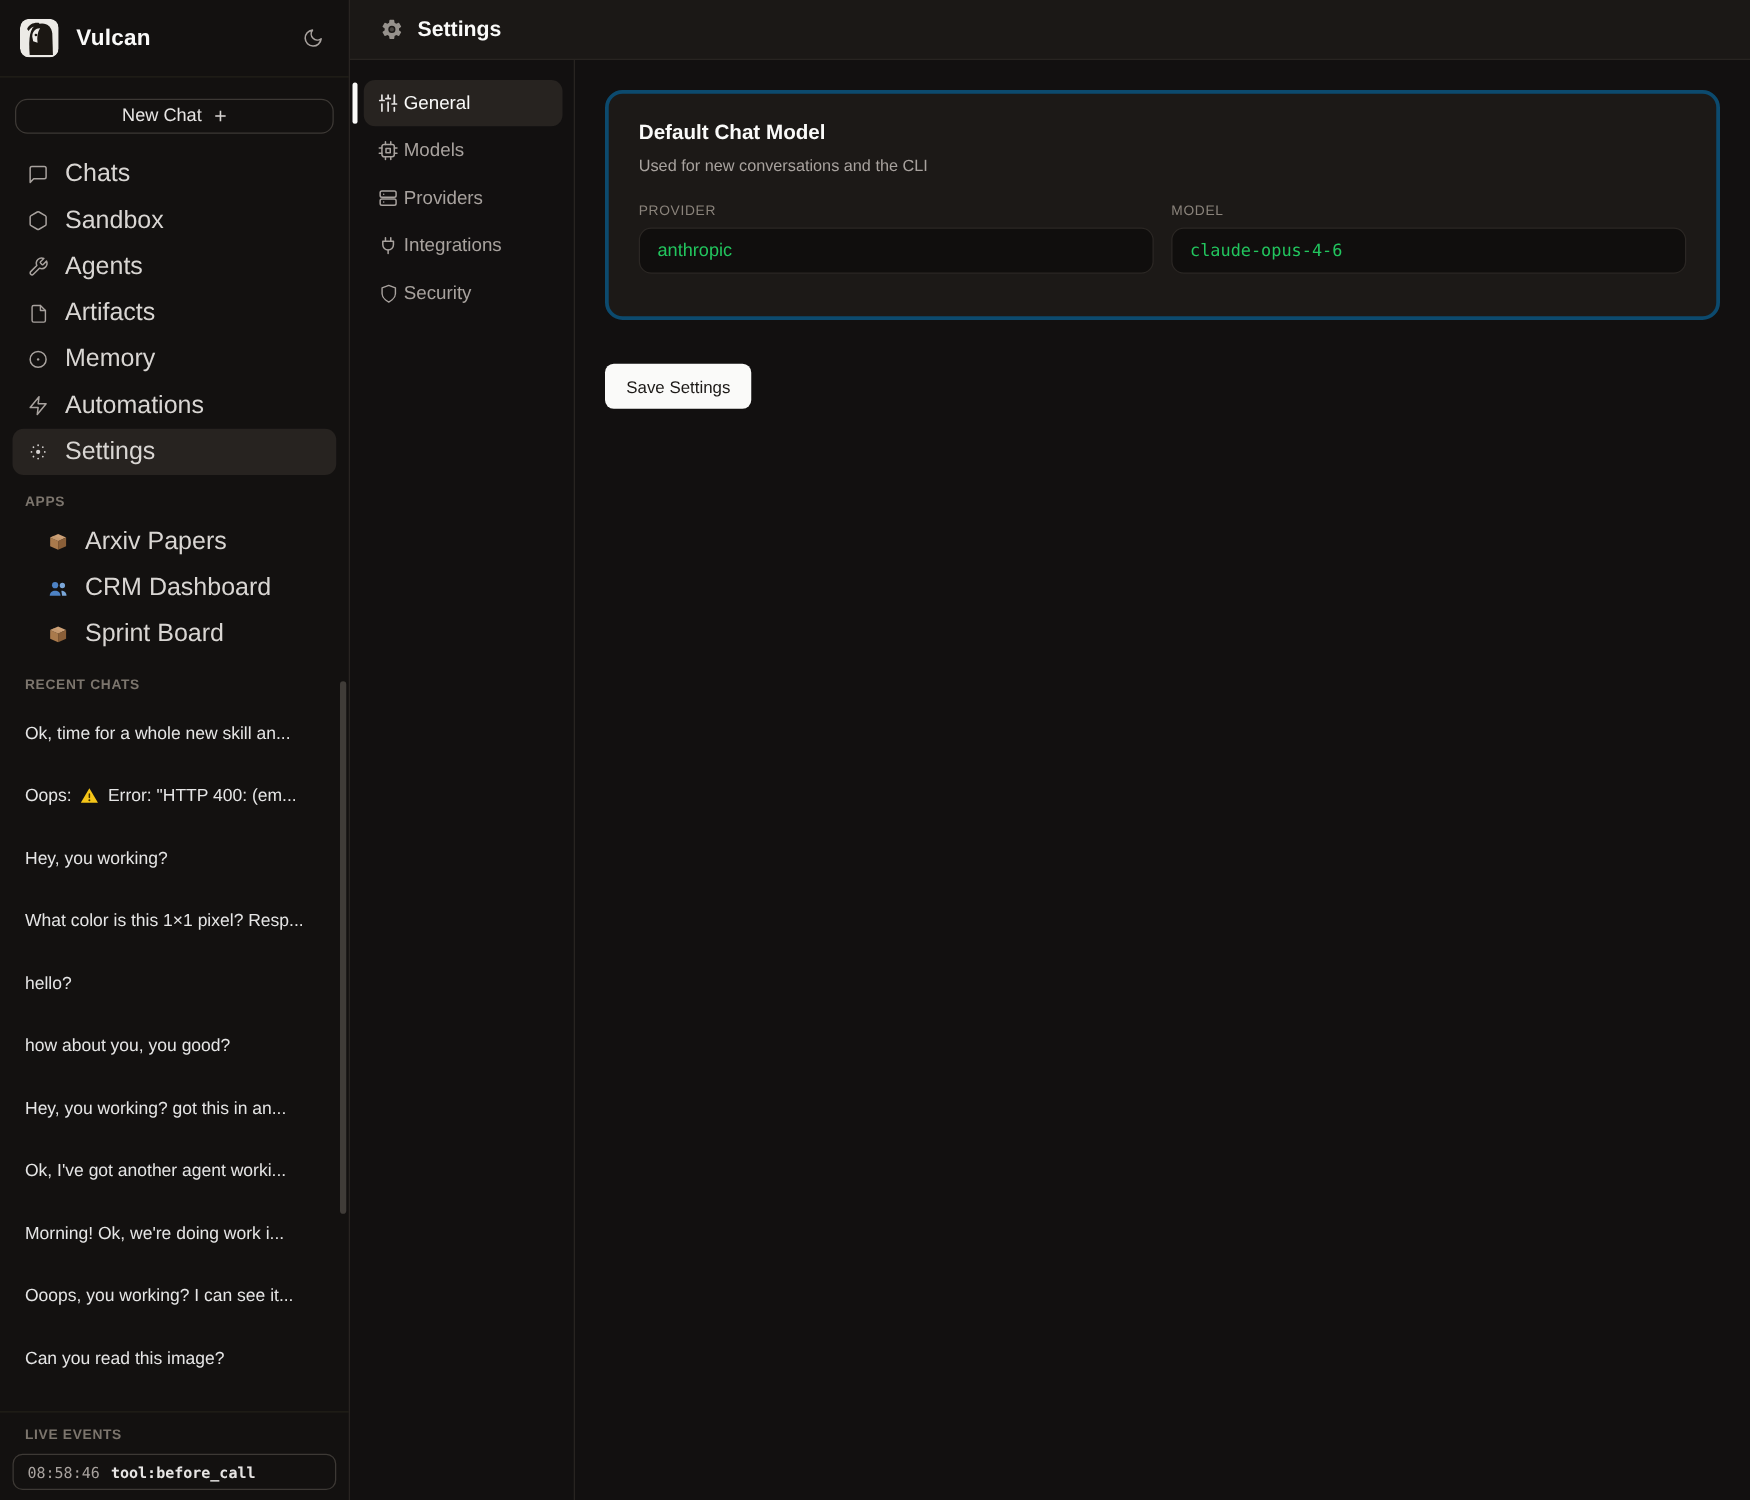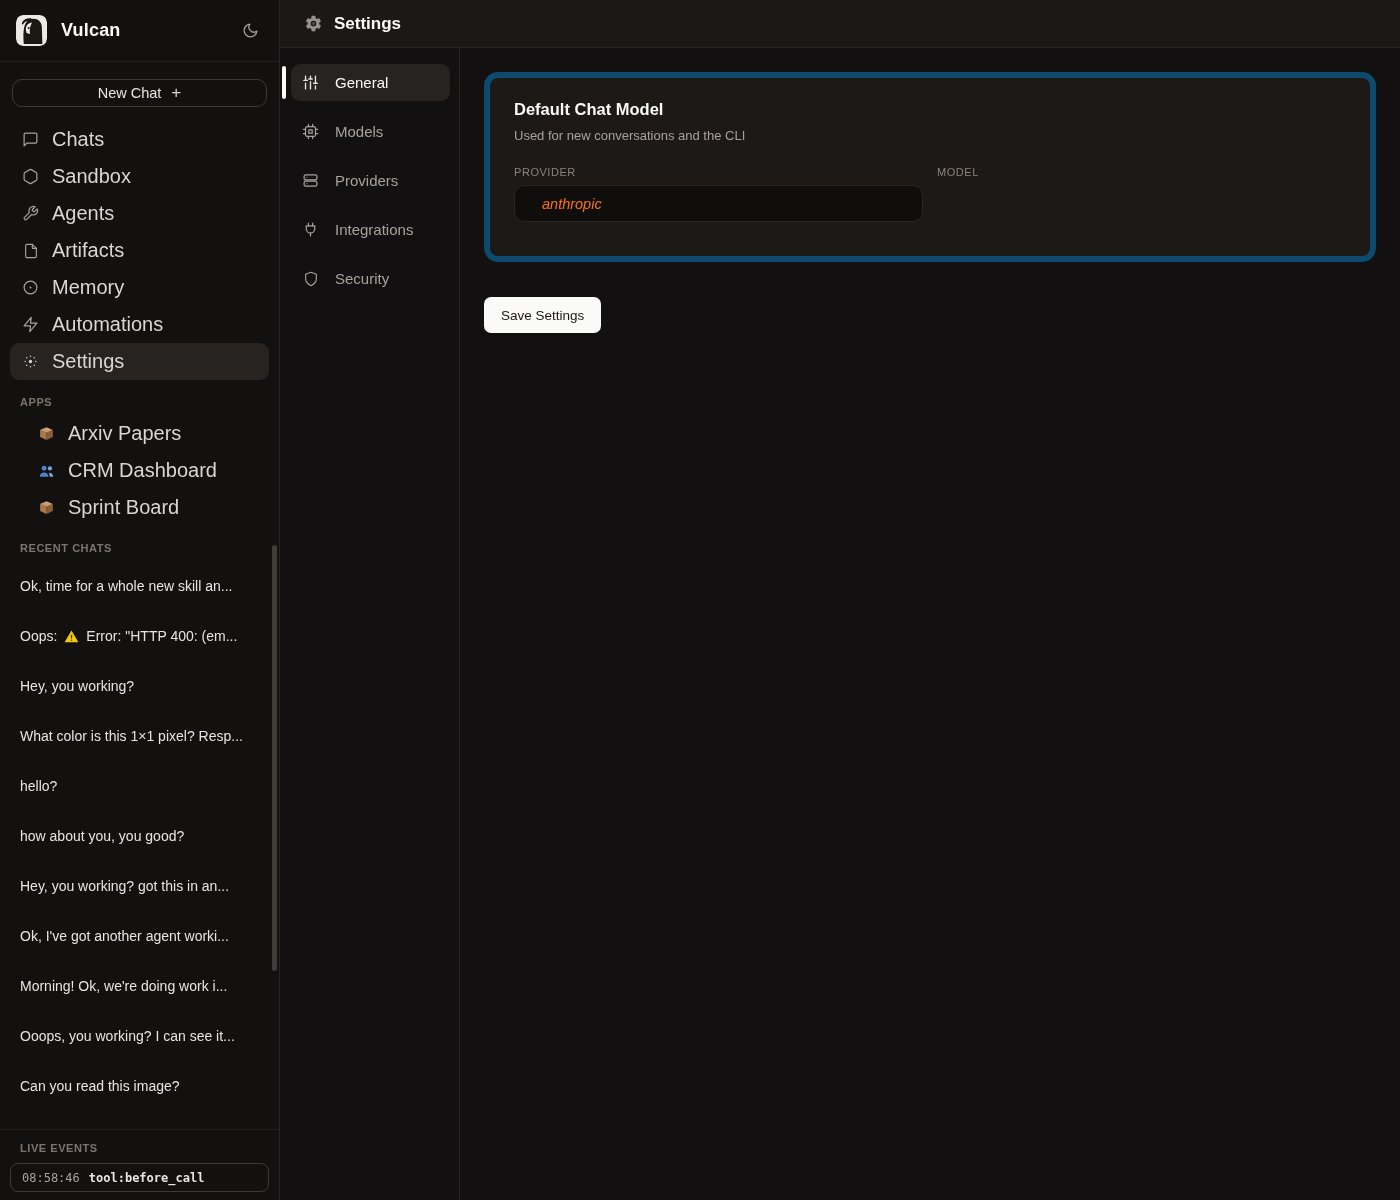--- a/index.html
+++ b/index.html
@@ -117,63 +117,62 @@
   .topbar-title { font-size: 17px; font-weight: 700; color: #fafaf9; }
 
   .content { flex: 1 1 auto; display: flex; }
   .subnav {
     width: 180px; flex: 0 0 180px;
     border-right: 1px solid #282421;
     padding: 16px 9px 0 11px;
   }
   .subnav-item {
     position: relative;
-    height: 37px; margin-bottom: 12px;
-    display: flex; align-items: center; gap: 16px;
+    height: 37px; margin-bottom: 1px;
+    display: flex; align-items: center; gap: 4px;
     padding: 0 11px;
     border-radius: 9px;
     font-size: 15px;
     color: #a8a29e;
     cursor: pointer;
     white-space: nowrap;
   }
   .subnav-item.active { background: #272320; color: #fafaf9; }
   .subnav-item.active::before {
     content: "";
     position: absolute; left: -9px; top: 2px; bottom: 2px;
     width: 4px; border-radius: 4px;
     background: #fafaf9;
   }
 
   .panel { flex: 1 1 auto; padding: 24px; }
   .card {
     background: #1c1917;
-    border: 6px solid #0c4a6e;
+    border: 3px solid #0c4a6e;
     border-radius: 14px;
     padding: 22px 24px 34px 24px;
   }
   .card-title { font-size: 16.5px; font-weight: 700; color: #fafaf9; margin-bottom: 9px; }
   .card-subtitle { font-size: 13px; color: #a8a29e; }
   .fields { display: flex; gap: 14px; margin-top: 23px; }
   .field { flex: 1 1 0; }
   .field-label {
     font-size: 11px; letter-spacing: .05em;
     color: #8a837b; margin-bottom: 7px; font-weight: 500;
   }
   .field-input {
     width: 100%; height: 37px;
     background: #100e0d;
     border: 1px solid #2b2724;
     border-radius: 10px;
-    padding: 0 27px;
+    padding: 0 14px;
     font-size: 14.5px;
-    color: #f97316;
+    color: #22c55e;
     font-family: "Liberation Sans", sans-serif;
     outline: none;
-    font-style: italic;
   }
   .field-input.mono { font-family: "DejaVu Sans Mono", monospace; font-size: 13.5px; }
 
   .save-btn {
     margin-top: 35px;
     height: 36px;
     padding: 0 17px;
     background: #fafaf9;
     color: #1c1917;
     border: none; border-radius: 7px;
@@ -413,20 +412,21 @@
       <section class="card">
         <h2 class="card-title">Default Chat Model</h2>
         <p class="card-subtitle">Used for new conversations and the CLI</p>
         <div class="fields">
           <div class="field">
             <div class="field-label">PROVIDER</div>
             <input class="field-input" type="text" value="anthropic" style="">
           </div>
           <div class="field">
             <div class="field-label">MODEL</div>
+            <input class="field-input mono" type="text" value="claude-opus-4-6" style="">
           </div>
         </div>
       </section>
 
       <button class="save-btn">Save Settings</button>
     </div>
   </div>
 </div>
 
 </body></html>

